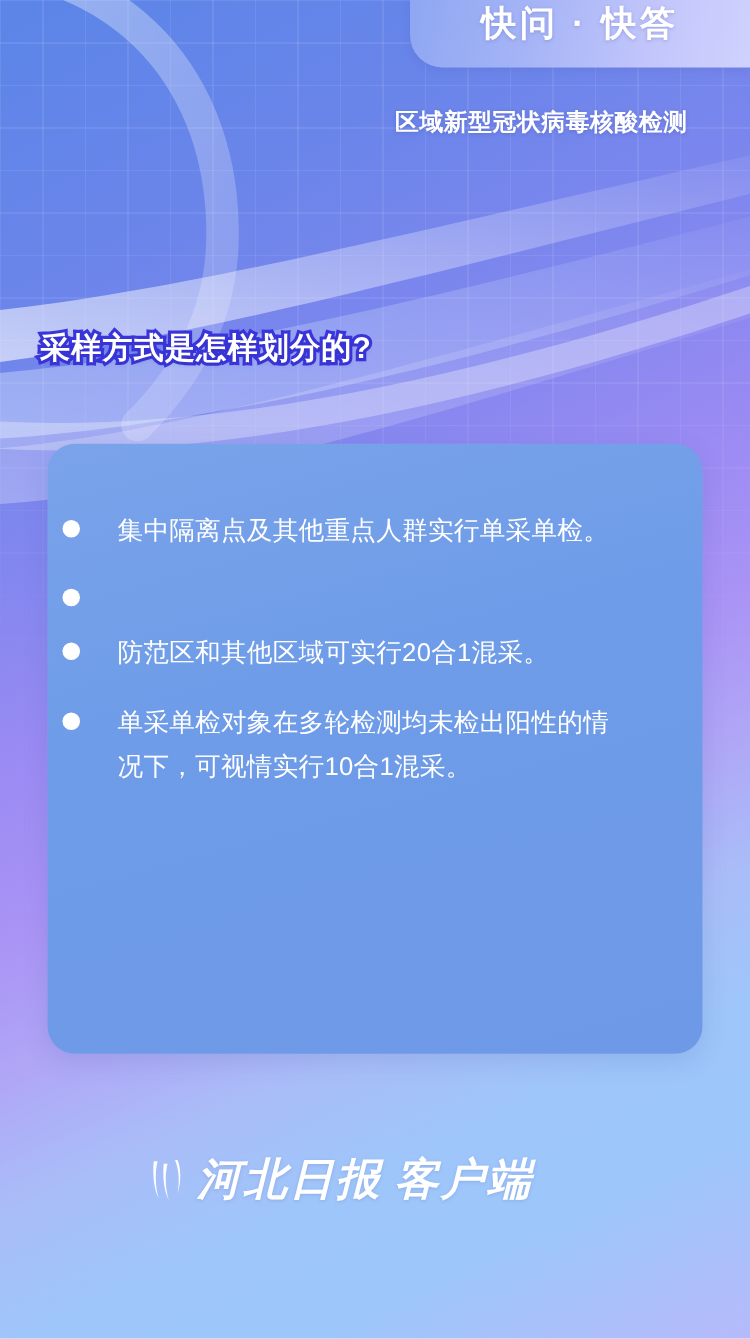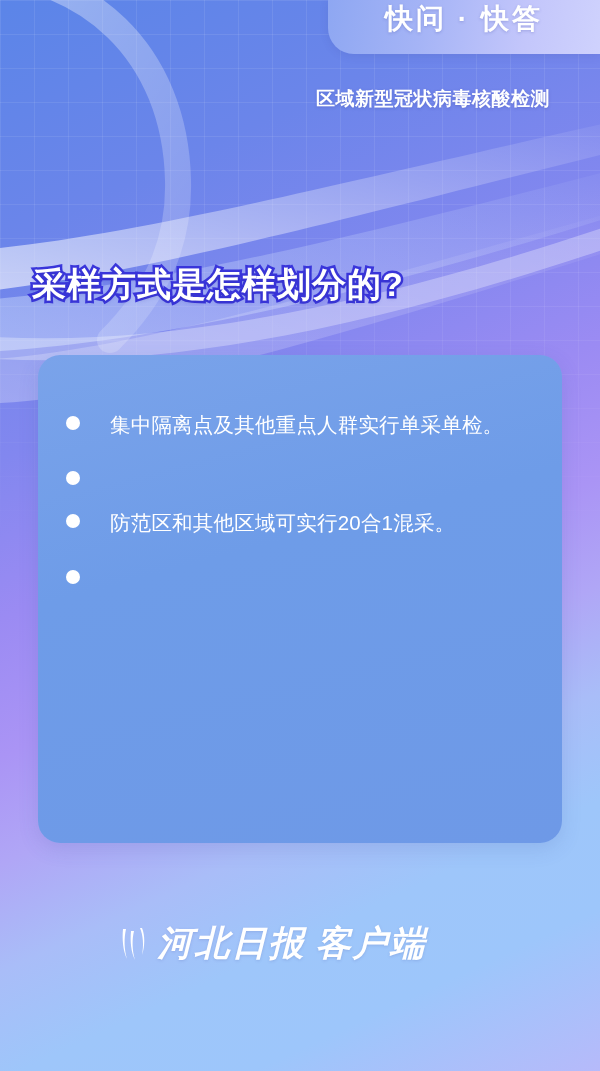--- a/index.html
+++ b/index.html
@@ -101,21 +101,21 @@
     text-shadow: 0 1px 3px rgba(60,70,160,0.35);
     margin-top: 26px;
   }
   .subtitle div { white-space: nowrap; }
 
   
   .question {
     position: absolute;
     left: 32px;
     top: 262px;
-    font-size: 34px;
+    font-size: 24px;
     font-weight: 700;
     letter-spacing: 1px;
     color: #ffffff;
     white-space: nowrap;
     -webkit-text-stroke: 5px #3a36dc;
     paint-order: stroke fill;
     text-shadow: 0 2px 4px rgba(40,40,140,0.25);
   }
 
   
@@ -133,21 +133,21 @@
   .bullet-list {
     position: absolute;
     left: 0; top: 52px;
     width: 100%;
   }
 
   .bullet-row {
     display: flex;
     align-items: flex-start;
     margin-bottom: 20px;
-    padding-left: 28px;
+    padding-left: 12px;
   }
   .bullet-dot {
     flex: 0 0 auto;
     width: 14px;
     height: 14px;
     border-radius: 50%;
     background: #ffffff;
     margin-top: 9px;
     margin-left: 0;
     margin-right: 0;
@@ -262,20 +262,24 @@
           <span class="bullet-dot"></span>
         </div>
         <div class="bullet-row">
           <span class="bullet-dot"></span>
           <span class="bullet-text">
             <span class="ln">防范区和其他区域可实行20合1混采。</span>
           </span>
         </div>
         <div class="bullet-row">
           <span class="bullet-dot"></span>
+          <span class="bullet-text">
+            <span class="ln">单采单检对象在多轮检测均未检出阳性的情</span>
+            <span class="ln">况下，可视情实行10合1混采。</span>
+          </span>
         </div>
       </div>
   </div>
 
   <div class="footer">
     <svg class="logo-mark" viewBox="0 0 34 38">
       <path d="M5 4 C4 14 5 26 9 34 C6 24 6 13 8 4 Z" fill="#ffffff"></path>
       <path d="M13 6 C12 16 13 27 17 35 C14 25 14 14 16 6 Z" fill="#ffffff"></path>
       <path d="M22 3 C25 10 26 20 24 30 C27 21 27 10 24 3 Z" fill="#ffffff"></path>
     </svg>

